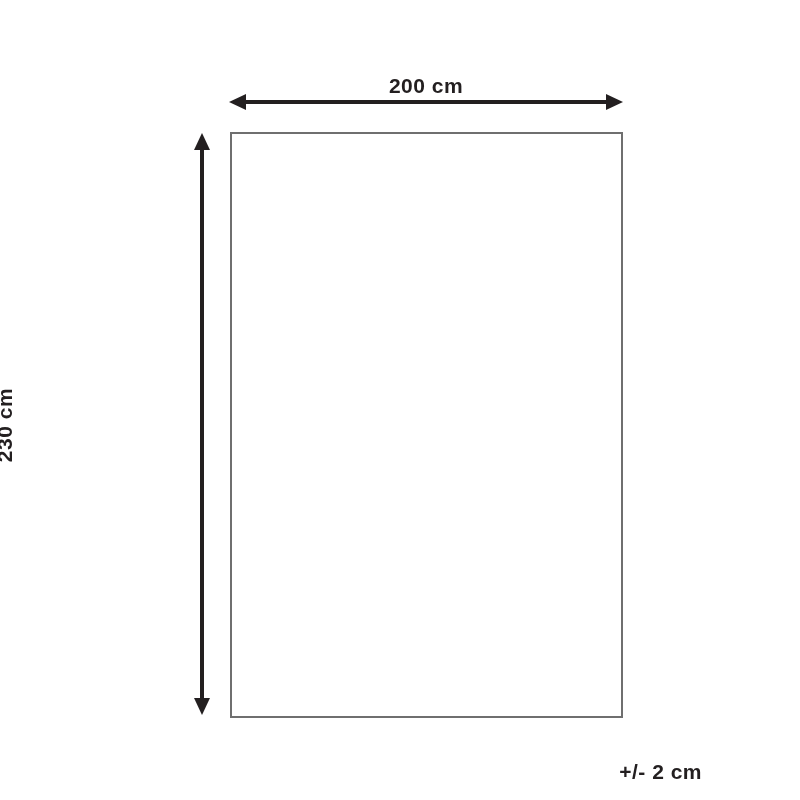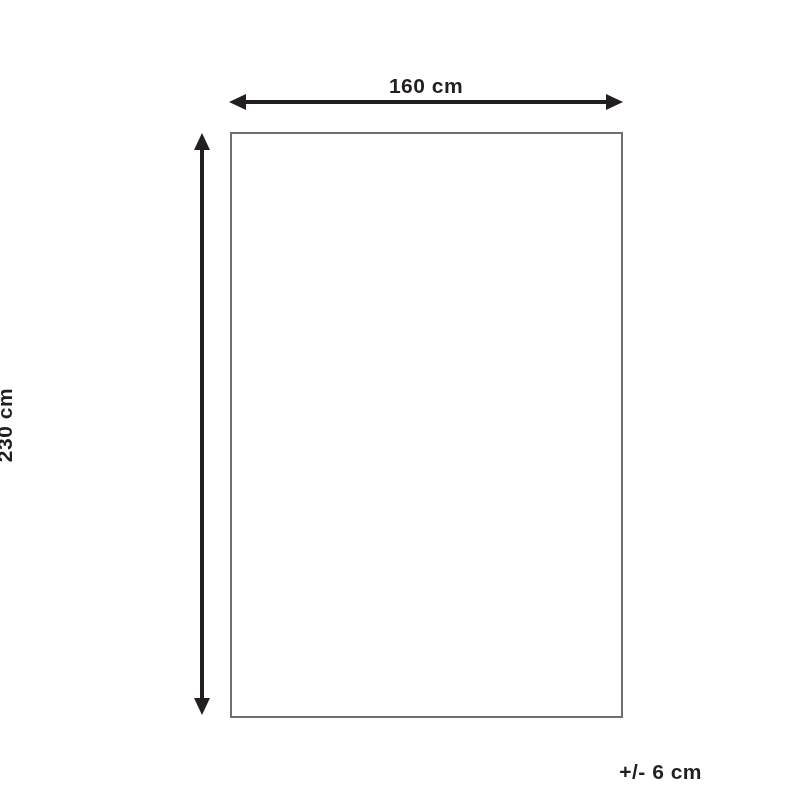--- a/index.html
+++ b/index.html
@@ -78,31 +78,31 @@
     stroke: none;
   }
 </style>
 </head>
 <body>
 
 <div class="canvas">
 
   <div class="outline-rect"></div>
 
-  <div class="dim-label width-label">160 cm</div>
+  <div class="dim-label width-label">200 cm</div>
 
   <svg class="width-arrow" viewBox="0 0 394 24">
     <line class="arrow-stroke" x1="13" y1="12" x2="381" y2="12"></line>
     <polygon class="arrow-head" points="0,12 17,4 17,20"></polygon>
     <polygon class="arrow-head" points="394,12 377,4 377,20"></polygon>
   </svg>
 
   <div class="dim-label height-label">230 cm</div>
 
   <svg class="height-arrow" viewBox="0 0 24 582">
     <line class="arrow-stroke" x1="12" y1="13" x2="12" y2="569"></line>
     <polygon class="arrow-head" points="12,0 4,17 20,17"></polygon>
     <polygon class="arrow-head" points="12,582 4,565 20,565"></polygon>
   </svg>
 
-  <div class="dim-label tolerance-label">+/- 6 cm</div>
+  <div class="dim-label tolerance-label">+/- 2 cm</div>
 
 </div>
 
 </body></html>

